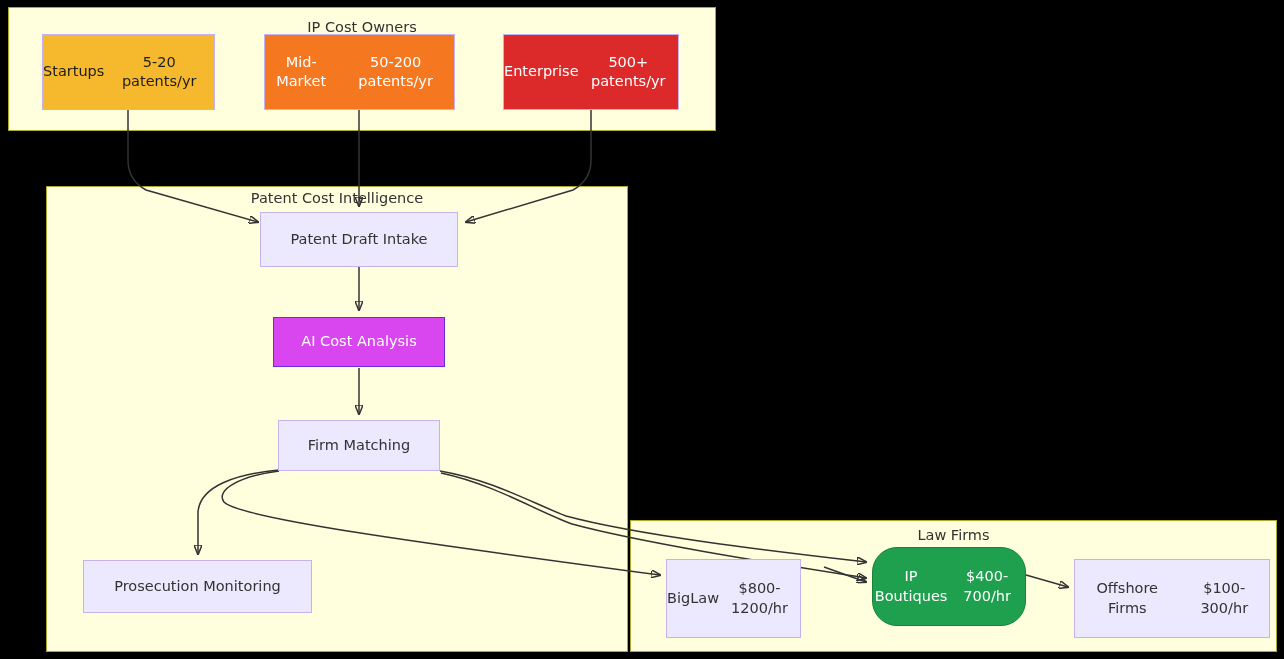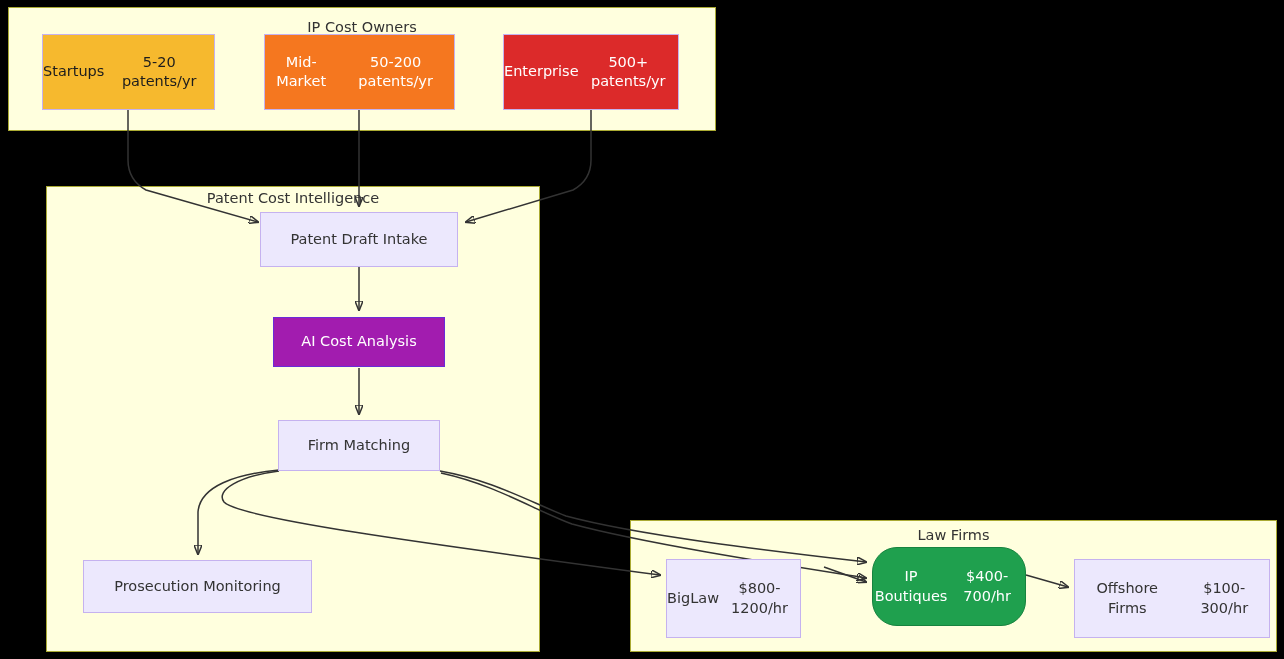--- a/index.html
+++ b/index.html
@@ -12,37 +12,37 @@
 
   .node{position:absolute;box-sizing:border-box;display:flex;flex-direction:row;
         align-items:center;justify-content:center;text-align:center;line-height:1.32;}
   .node .l1{display:block;}
   .node .l2{display:block;}
 
   .n-lav{background:#ece8fd;border:1.3px solid #c5b2ef;color:#333333;font-size:14.5px;}
   .n-amber{background:#f6b92e;border:1.3px solid #c5b2ef;color:#1d1d1d;font-size:14.5px;}
   .n-orange{background:#f5771f;border:1.3px solid #c5b2ef;color:#ffffff;font-size:14.5px;}
   .n-red{background:#dc2a2a;border:1.3px solid #c5b2ef;color:#ffffff;font-size:14.5px;text-align:center;}
-  .n-purple{background:#a21caf;border:1.3px solid #6a2bd8;color:#ffffff;font-size:14.5px;}
+  .n-purple{background:#d946ef;border:1.3px solid #6a2bd8;color:#ffffff;font-size:14.5px;}
   .n-green{background:#1fa04e;border:1.3px solid #17833f;color:#ffffff;font-size:14.5px;}
 
   svg.edges{position:absolute;left:0;top:0;width:1284px;height:659px;overflow:visible;
             pointer-events:none;}
   svg.edges path{fill:none;stroke:#333333;stroke-width:1.5px;}
 </style>
 </head>
 <body>
 
 <div id="canvas">
 
   <div class="cluster" style="left:8px;top:7px;width:708px;height:124px;">
     <div class="cluster-label" style="top:12px;">IP Cost Owners</div>
   </div>
 
-  <div class="cluster" style="left:46px;top:186px;width:494px;height:466px;">
+  <div class="cluster" style="left:46px;top:186px;width:582px;height:466px;">
     <div class="cluster-label" style="top:4px;">Patent Cost Intelligence</div>
   </div>
 
   <div class="cluster" style="left:630px;top:520px;width:647px;height:132px;">
     <div class="cluster-label" style="top:7px;">Law Firms</div>
   </div>
 
   <svg class="edges" viewBox="0 0 1284 659">
     <defs>
       <marker id="ah" markerWidth="10" markerHeight="8" refX="9" refY="4" orient="auto" markerUnits="userSpaceOnUse">

